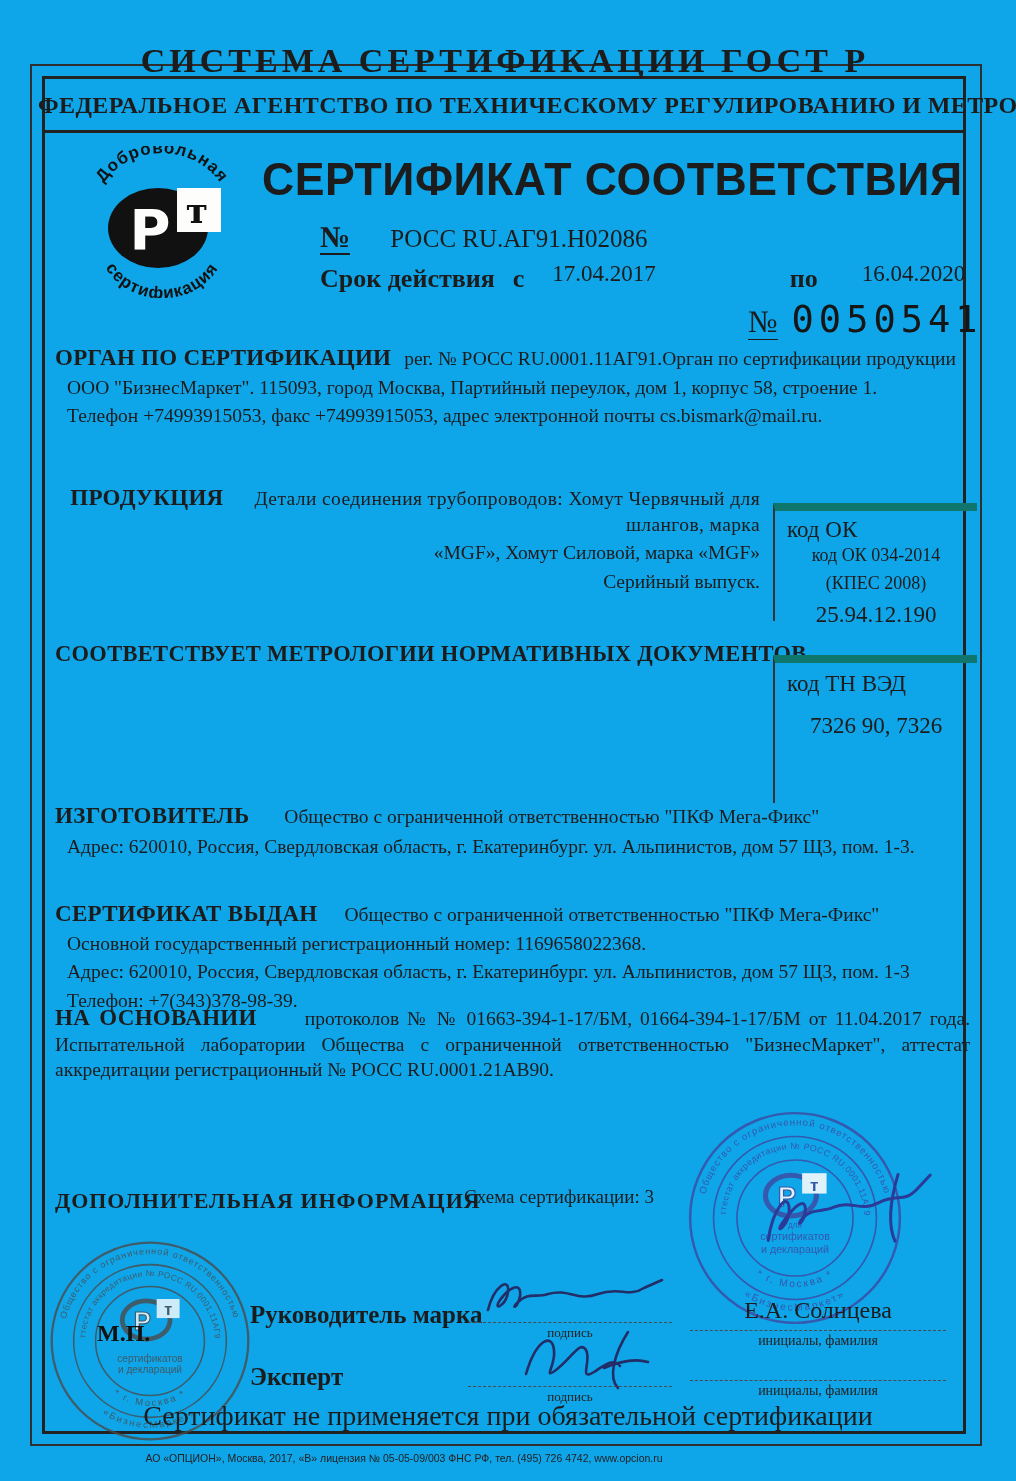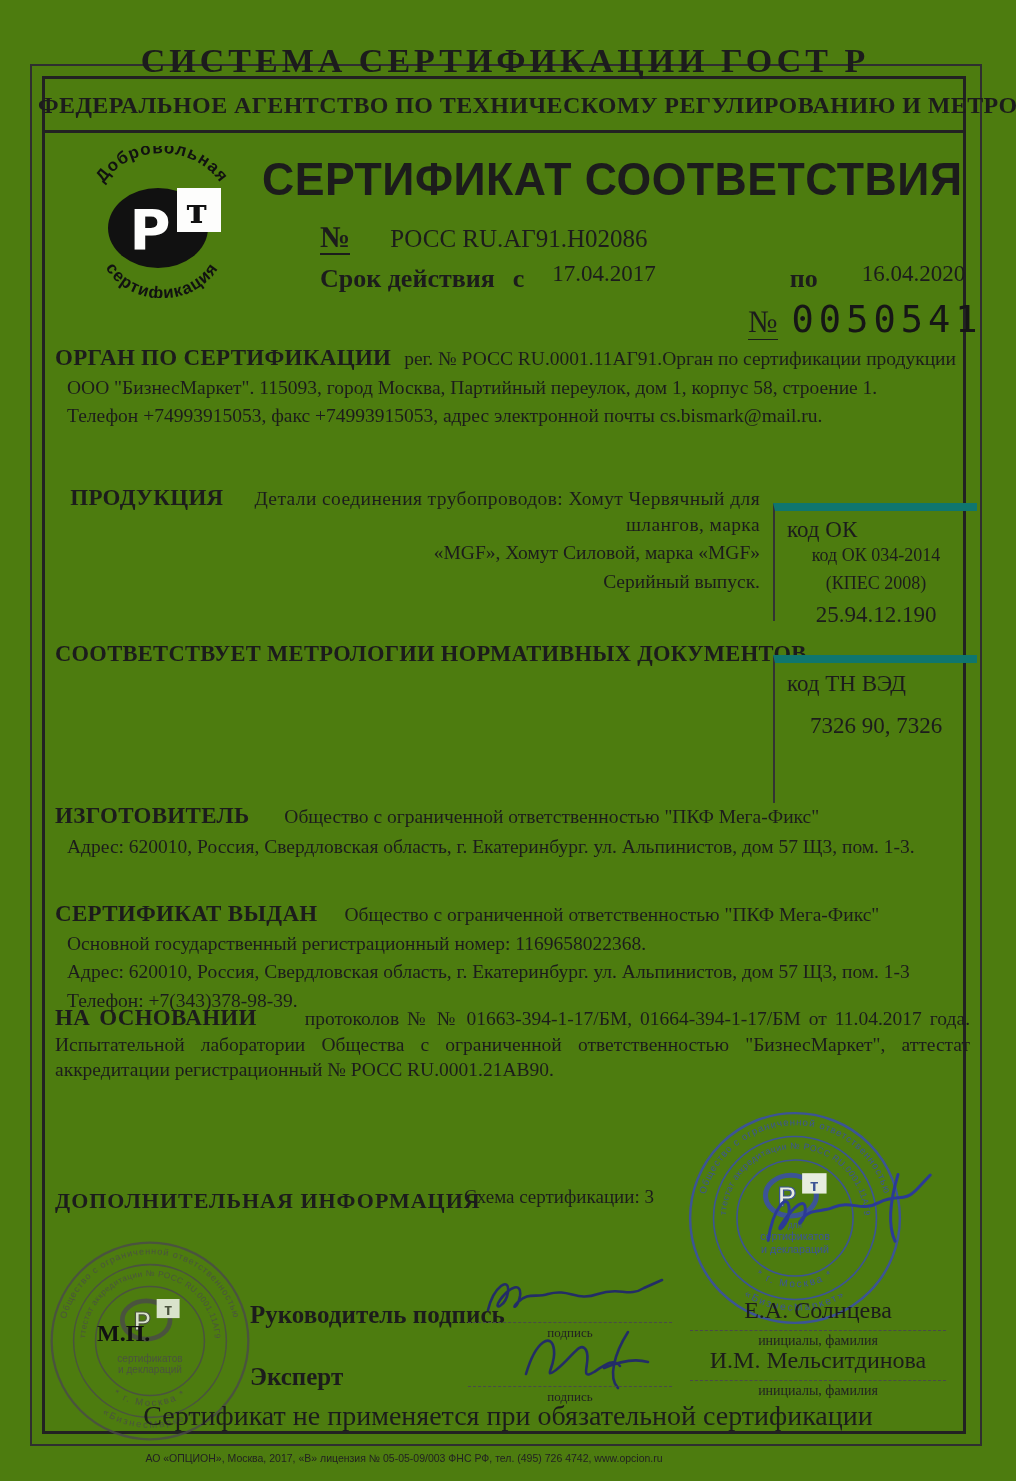--- a/index.html
+++ b/index.html
@@ -1,18 +1,18 @@
 <!DOCTYPE html>
 <html><head>
 <meta charset="utf-8">
 <style>
   html,body{margin:0;padding:0;background:#e8e8e8;}
   .page{
     position:relative;width:1016px;height:1481px;margin:0 auto;
-    background:#4d7c0f;overflow:hidden;
+    background:#0ea5e9;overflow:hidden;
     font-family:"Liberation Serif", serif;color:#1c1c1c;
   }
   .abs{position:absolute;}
   .border-outer{border:2px solid #2f2f2f;}
   .border-inner{border:3px solid #222;}
   .hline{background:#222;}
   .serif{font-family:"Liberation Serif", serif;}
   .sans{font-family:"Liberation Sans", sans-serif;}
   .mono{font-family:"DejaVu Sans Mono", monospace;}
   .b{font-weight:bold;}
@@ -160,25 +160,24 @@
     </g>
   </svg>
 
   <svg class="abs" style="left:752px;top:1170px;transform:rotate(-6deg);" width="190" height="90" viewBox="0 0 190 90">
     <path d="M14 62 C 22 30, 40 14, 38 34 C 36 50, 20 58, 30 46 C 44 30, 56 22, 54 36 C 52 48, 42 52, 50 44 C 60 34, 70 40, 82 36 C 102 30, 108 44, 128 36 C 148 28, 152 40, 168 26 L 182 14 M150 10 C 140 34, 134 58, 140 76" stroke="#2b3a96" stroke-width="3" fill="none" stroke-linecap="round"></path>
   </svg>
 
   <div class="abs name-t center nowrap" style="left:690px;top:1297px;width:256px;">Е.А. Солнцева</div>
   <div class="abs dash-line" style="left:690px;top:1330px;width:256px;"></div>
   <div class="abs cap center" style="left:690px;top:1333px;width:256px;font-size:14px;">инициалы, фамилия</div>
-  <div class="abs name-t center nowrap" style="left:690px;top:1347px;width:256px;">И.М. Мельситдинова</div>
   <div class="abs dash-line" style="left:690px;top:1380px;width:256px;"></div>
   <div class="abs cap center" style="left:690px;top:1383px;width:256px;font-size:14px;">инициалы, фамилия</div>
 
-  <div class="abs sig-label nowrap" style="left:250px;top:1301px;">Руководитель подпись</div>
+  <div class="abs sig-label nowrap" style="left:250px;top:1301px;">Руководитель марка</div>
   <svg class="abs" style="left:478px;top:1270px;" width="190" height="54" viewBox="0 0 190 54">
     <path d="M10 40 C 16 16, 32 6, 30 22 C 28 36, 14 42, 22 30 C 32 16, 44 12, 42 26 C 40 38, 32 40, 40 32 C 50 22, 58 28, 70 24 C 92 18, 98 32, 120 24 C 142 16, 150 28, 166 18 L 184 10" stroke="#232d66" stroke-width="2.6" fill="none" stroke-linecap="round"></path>
   </svg>
   <div class="abs dash-line" style="left:468px;top:1322px;width:204px;"></div>
   <div class="abs cap center" style="left:468px;top:1325px;width:204px;">подпись</div>
 
   <div class="abs sig-label nowrap" style="left:250px;top:1363px;">Эксперт</div>
   <svg class="abs" style="left:508px;top:1328px;" width="160" height="62" viewBox="0 0 160 62">
     <path d="M18 46 C 28 12, 44 4, 46 22 C 48 38, 34 52, 48 42 C 64 30, 72 12, 78 22 C 84 32, 70 54, 86 44 C 98 36, 106 30, 112 38 M120 4 C 106 26, 100 50, 110 60 M96 40 C 110 34, 126 30, 140 34" stroke="#232d66" stroke-width="2.6" fill="none" stroke-linecap="round"></path>
   </svg>

